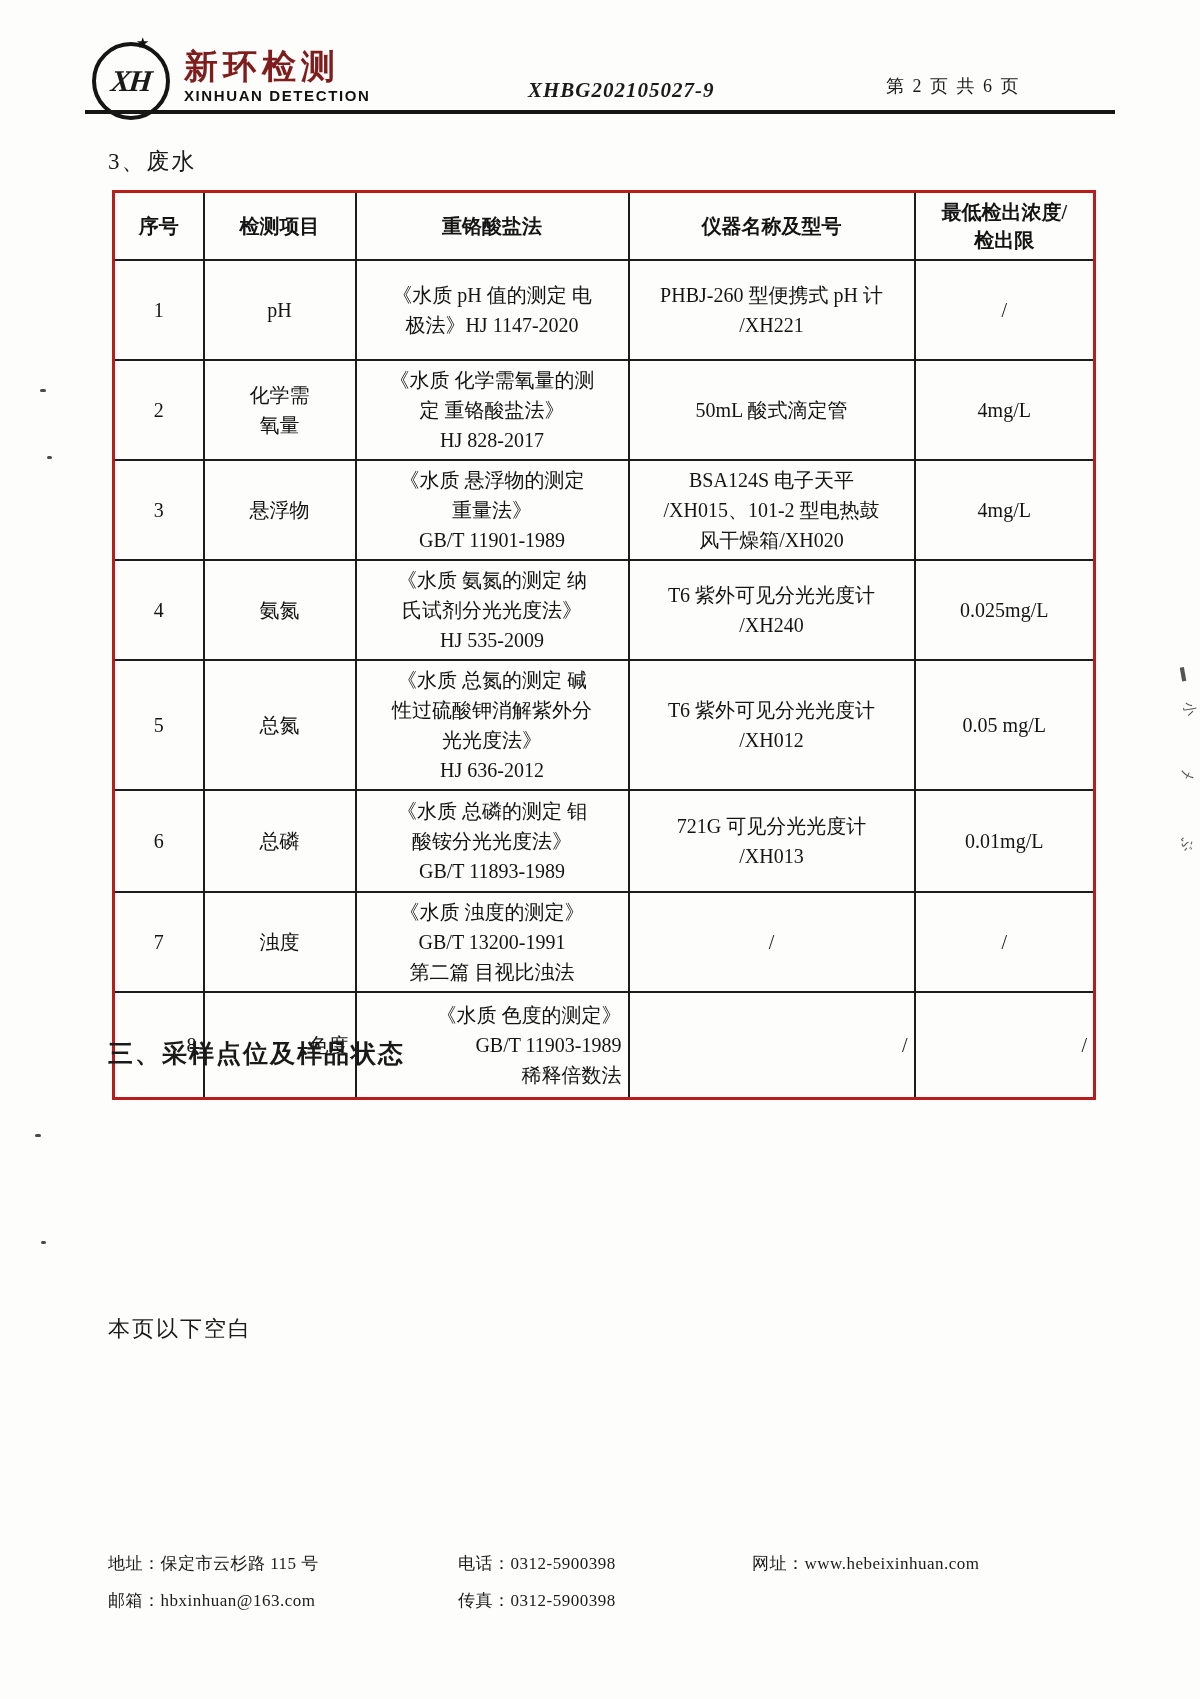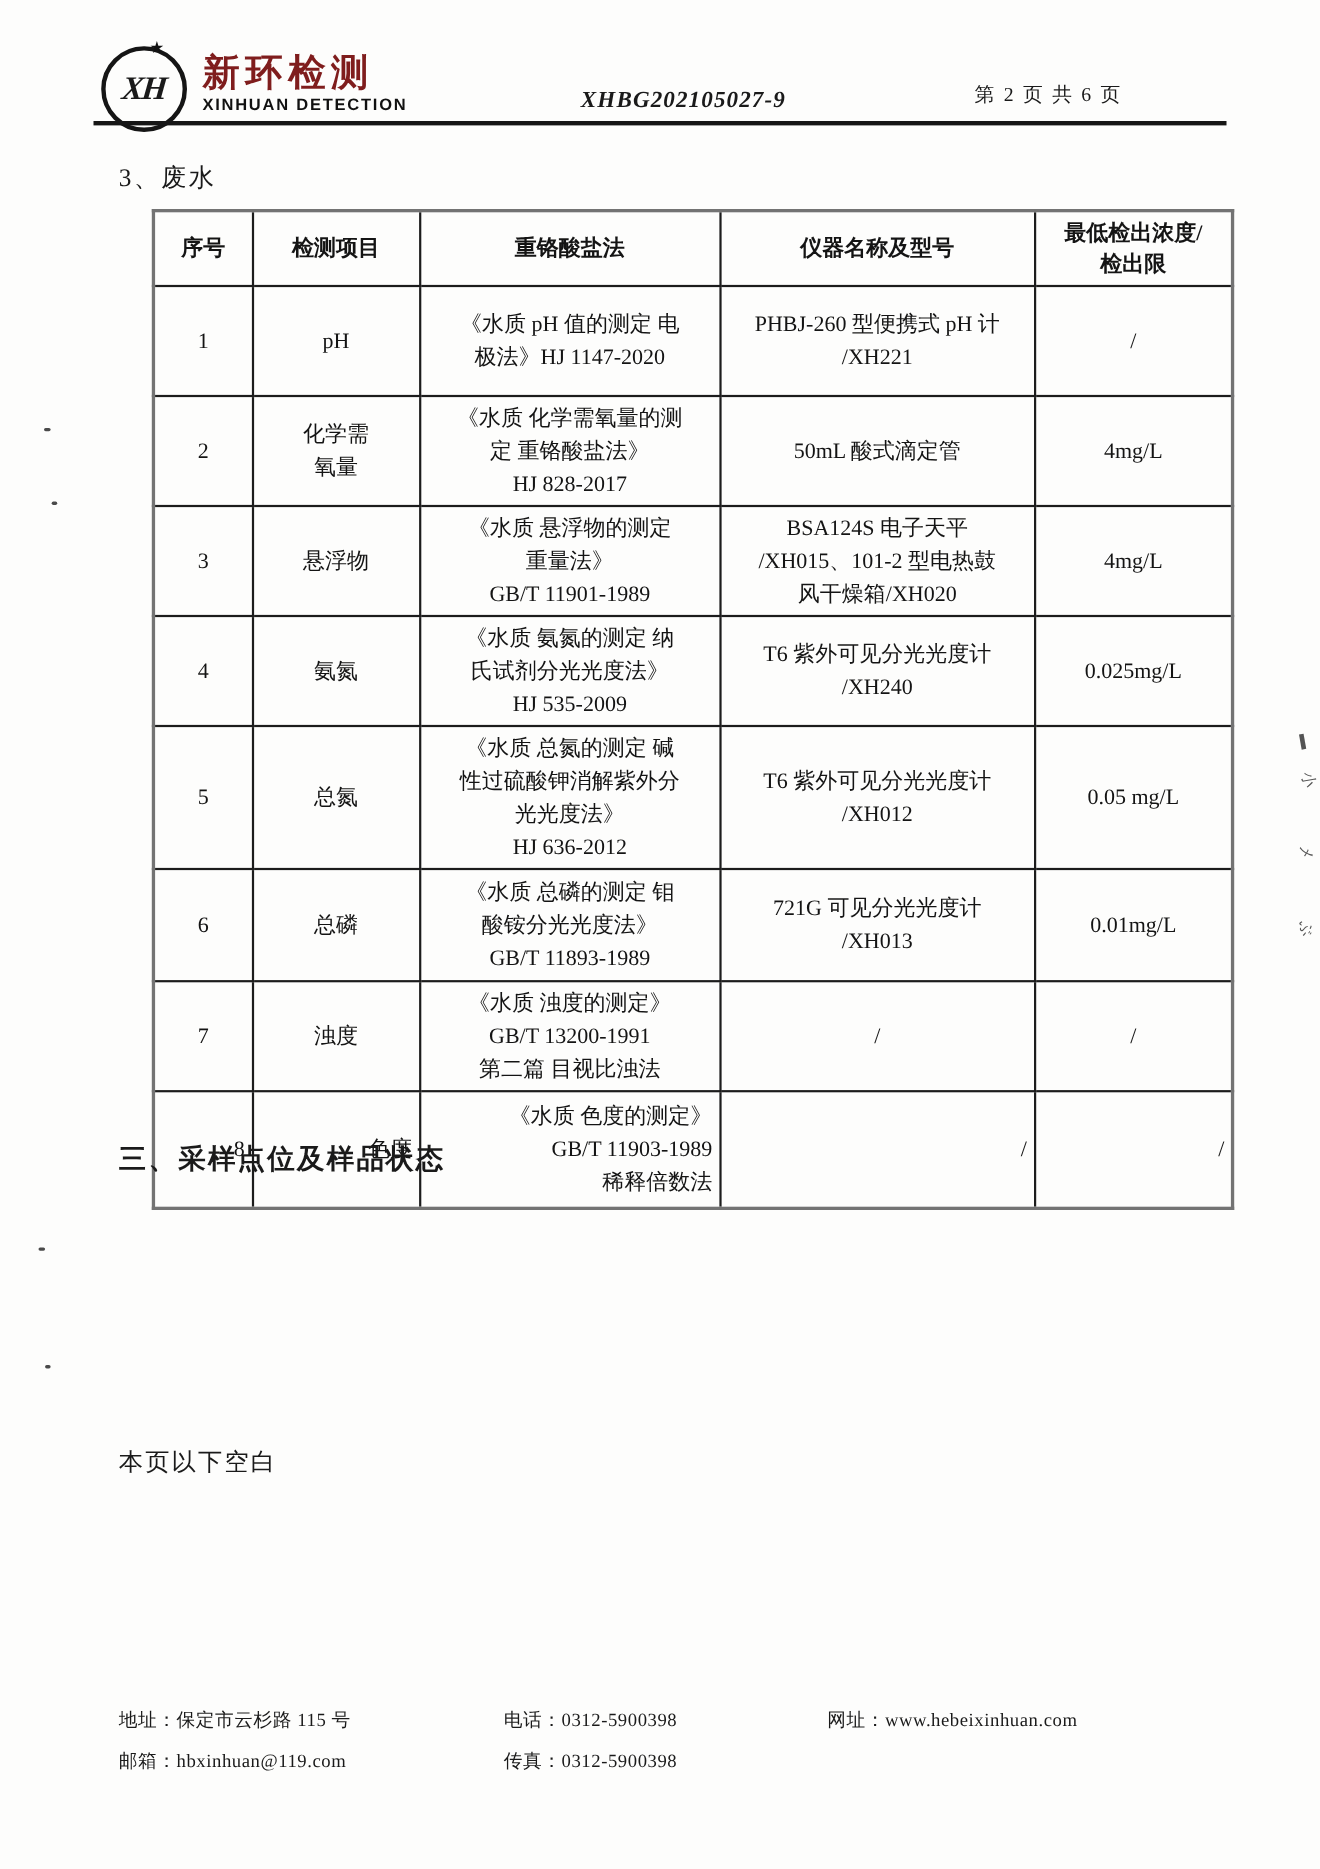--- a/index.html
+++ b/index.html
@@ -42,21 +42,21 @@
   }
   .blank-note{position:absolute; left:108px; top:1314px; font-size:22px; letter-spacing:2px;}
   
   table{border-collapse:collapse; table-layout:fixed; background:transparent;}
   .tbl{position:absolute; left:112px; width:981px;}
   .tbl th,.tbl td{
     border:2px solid #1c1c1c; text-align:center; vertical-align:middle;
     white-space:pre-line; padding:4px 6px; font-size:20px; line-height:30px; color:#141414;
   }
   .tbl th{font-weight:bold;}
-  .tbl{border:3px solid #737373;margin-left:26px;}
+  .tbl{border:3px solid #b91c1c;}
   #methods-table{top:190px;}
   #methods-table thead th{height:58px; line-height:28px;}
   #methods-table tbody tr:nth-child(1) td{height:90px;}
   #methods-table tbody tr:nth-child(2) td{height:88px;}
   #methods-table tbody tr:nth-child(3) td{height:90px;}
   #methods-table tbody tr:nth-child(4) td{height:88px;}
   #methods-table tbody tr:nth-child(5) td{height:118px;}
   #methods-table tbody tr:nth-child(6) td{height:92px;}
   #methods-table tbody tr:nth-child(7) td{height:88px;border-radius:27px;}
   #methods-table tbody tr:nth-child(8) td{height:96px;text-align:right;}
@@ -196,21 +196,21 @@
   </table>
 
   <div class="sampling-title">三、采样点位及样品状态</div>
 
 
   <div class="blank-note">本页以下空白</div>
 
   <div class="footer">
     <div class="fl f-col1">
       <div>地址：保定市云杉路 115 号</div>
-      <div>邮箱：hbxinhuan@119.com</div>
+      <div>邮箱：hbxinhuan@163.com</div>
     </div>
     <div class="fl f-col2">
       <div>电话：0312-5900398</div>
       <div>传真：0312-5900398</div>
     </div>
     <div class="fl f-col3">
       <div>网址：www.hebeixinhuan.com</div>
     </div>
   </div>
 

